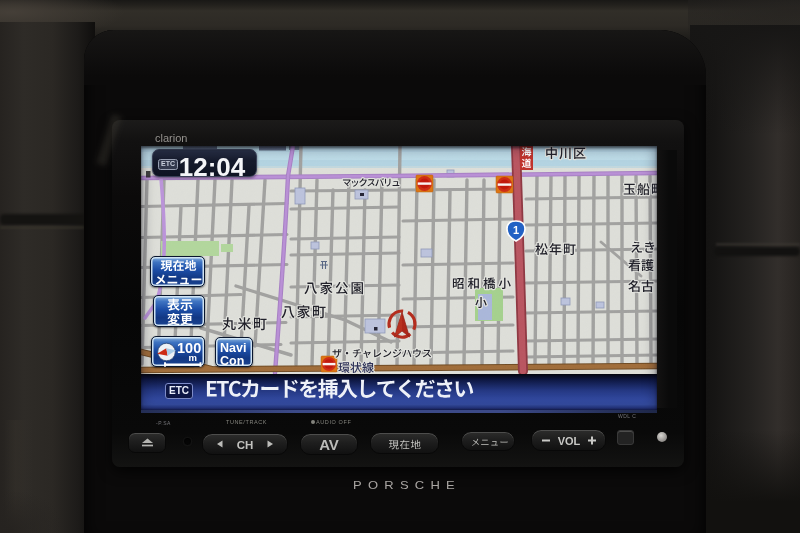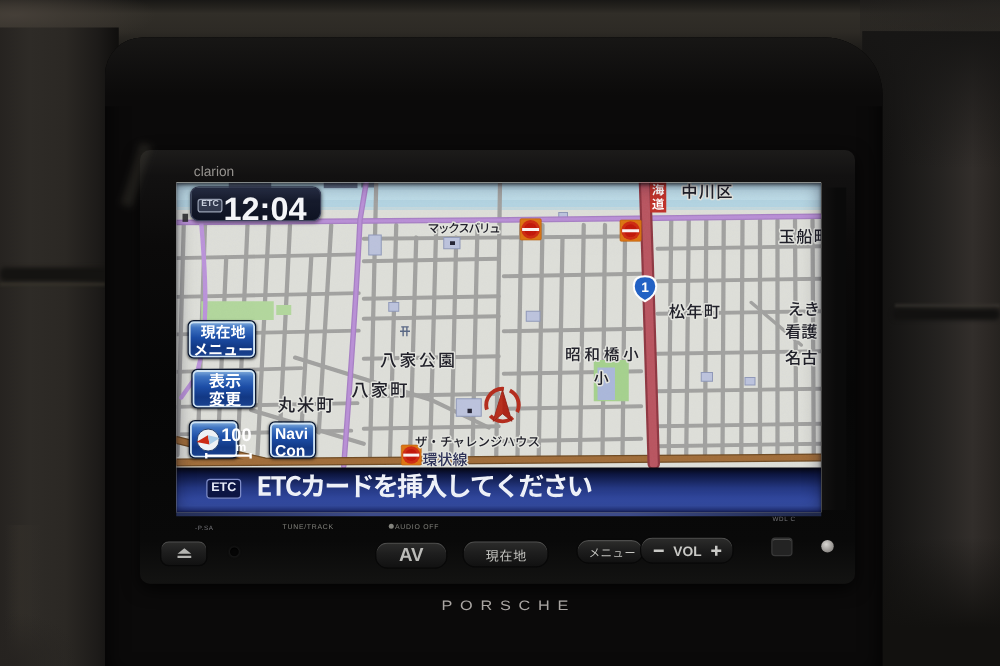--- a/index.html
+++ b/index.html
@@ -293,21 +293,21 @@
           <g transform="translate(13.0,13.5) scale(0.013000,-0.013000)" fill="#fff">
             <path transform="translate(0.0,0)" d="M123 23 159 -88C284 -61 454 -25 610 12L599 120L381 73V261C429 292 474 326 512 362C579 139 689 -14 901 -87C918 -54 953 -5 979 20C879 48 802 97 742 163C805 197 878 243 941 288L841 363C801 325 740 279 684 242C660 283 640 328 624 377H943V479H558V535H873V630H558V682H912V783H558V850H437V783H92V682H437V630H139V535H437V479H55V377H360C267 311 138 255 17 223C42 199 77 154 94 126C149 143 205 166 260 193V49Z"></path>
             <path transform="translate(1000.0,0)" d="M197 352C161 248 95 141 22 75C53 59 108 24 133 3C204 78 279 199 324 319ZM671 309C736 211 804 82 826 0L951 54C923 140 850 263 784 355ZM145 785V666H854V785ZM54 544V425H438V54C438 40 431 35 413 35C394 34 322 35 265 38C283 2 302 -53 308 -90C395 -90 461 -88 508 -69C555 -50 569 -16 569 51V425H948V544Z"></path>
           </g>
           <g transform="translate(13.0,28) scale(0.013000,-0.013000)" fill="#fff">
             <path transform="translate(0.0,0)" d="M716 570C773 510 841 428 869 374L969 435C937 489 866 567 809 623ZM185 619C159 560 100 490 37 450C60 434 98 403 120 381C189 430 256 510 297 589ZM438 850V763H57V653H369C368 575 352 475 228 402C255 384 296 347 315 322C256 267 172 217 58 179C83 161 118 119 133 90C191 114 242 139 287 168C315 134 346 104 381 77C277 45 156 26 28 16C49 -10 76 -62 85 -92C234 -75 376 -45 498 6C608 -46 743 -76 906 -89C921 -56 951 -4 976 24C844 30 729 47 632 76C710 127 775 191 820 272L742 323L721 319H464C477 335 490 351 502 368L396 389C470 473 481 572 481 653H572V475C572 465 569 462 557 462C545 462 506 462 471 463C485 433 500 389 504 358C565 358 611 359 645 375C681 392 688 421 688 472V653H946V763H562V850ZM378 225H642C606 186 559 154 506 127C454 154 411 186 378 225Z"></path>
             <path transform="translate(1000.0,0)" d="M147 639V225H254L162 188C192 143 227 106 265 75C209 50 135 31 39 16C65 -12 98 -63 112 -90C228 -67 317 -35 383 4C528 -60 712 -75 931 -79C938 -39 960 12 982 39C778 38 612 42 482 84C520 126 543 174 556 225H878V639H571V697H941V804H60V697H445V639ZM261 387H445V356L444 322H261ZM570 322 571 355V387H759V322ZM261 542H445V477H261ZM571 542H759V477H571ZM426 225C414 193 396 164 367 137C331 161 299 190 270 225Z"></path>
           </g>
         </svg>
       </div>
-  <div class="btn-blue" style="left:10px;top:190px;width:40px;height:31px;">
+  <div class="btn-blue" style="left:10px;top:190px;width:54px;height:31px;">
      <svg width="54" height="31" style="position:absolute;left:0;top:0;">
        <circle cx="14.5" cy="15" r="8.8" fill="#eef1f5" stroke="#2a4470" stroke-width="0.8"></circle>
        <g transform="rotate(-10 14.5 15)">
          <path d="M5,15 L15,11.2 L15,18.8 Z" fill="#cc2a14"></path>
          <path d="M24,15 L15,11.2 L15,18.8 Z" fill="#a9cce8"></path>
        </g>
        <text x="25" y="15.5" font-size="14.5" font-weight="bold" fill="#fff">100</text>
        <text x="36.5" y="24" font-size="9.5" font-weight="bold" fill="#fff">m</text>
        <path d="M13,27.5 L48.5,27.5 M13,25.3 L13,29.7 M48.5,25.3 L48.5,29.7" stroke="#fff" stroke-width="1.9"></path>
      </svg>
@@ -352,20 +352,26 @@
 <div class="abs" style="left:311px;top:419px;color:#83837d;font-size:5.5px;letter-spacing:0.6px;"><span style="display:inline-block;width:4px;height:4px;border-radius:50%;background:#83837d;margin-right:1px;"></span>AUDIO OFF</div>
 <div class="abs" style="left:618px;top:413px;color:#76767a;font-size:5px;letter-spacing:0.5px;">WDL C</div>
 
 <div class="pill" style="left:128px;top:432px;width:38px;height:21px;border-radius:7px;">
   <svg width="38" height="21">
         <path d="M13,10 L18.5,5.5 L24,10 Z" fill="#b4b4b1"></path>
         <path d="M13,12.5 L24,12.5" stroke="#b4b4b1" stroke-width="1.7"></path>
       </svg>
 </div>
 <div class="abs" style="left:184px;top:438px;width:7px;height:7px;border-radius:50%;background:#050505;box-shadow:inset 0 1px 1px #000, 0 0 2px #2e2e2e;"></div>
+<div class="pill" style="left:202px;top:433px;width:86px;height:22px;">
+  <svg width="84" height="20">
+        <path d="M14,10 L19.5,6.5 L19.5,13.5 Z" fill="#bdbdba"></path>
+        <path d="M70,10 L64.5,6.5 L64.5,13.5 Z" fill="#bdbdba"></path>
+  <text x="42" y="14.5" font-size="11.5" font-weight="bold" fill="#c2c2bf" text-anchor="middle">CH</text>
+      </svg></div>
 <div class="pill" style="left:300px;top:433px;width:58px;height:22px;font-size:15px;font-weight:bold;line-height:21px;">AV</div>
 <div class="pill" style="left:370px;top:432px;width:69px;height:22px;">
   <svg width="67" height="20" style="margin-top:0px;">
         <g transform="translate(17.5,4.5)">
           <g transform="translate(0,11) scale(0.010500,-0.010500)" fill="#c6c6c2">
             <path transform="translate(0.0,0)" d="M510 572H837V471H510ZM510 411H837V309H510ZM510 733H837V632H510ZM31 149 50 77C149 106 283 146 409 183L399 250L261 211V436H384V505H261V719H393V789H49V719H188V505H61V436H188V191ZM440 796V245H529C512 114 467 24 290 -25C305 -39 325 -68 333 -86C529 -26 584 85 603 245H702V21C702 -52 719 -73 791 -73C806 -73 874 -73 889 -73C949 -73 968 -41 975 82C955 87 925 99 910 110C908 8 903 -8 881 -8C866 -8 813 -8 802 -8C778 -8 774 -4 774 21V245H910V796Z"></path>
             <path transform="translate(1047.6,0)" d="M391 840C377 789 359 736 338 685H63V613H305C241 485 153 366 38 286C50 269 69 237 77 217C119 247 158 281 193 318V-76H268V407C315 471 356 541 390 613H939V685H421C439 730 455 776 469 821ZM598 561V368H373V298H598V14H333V-56H938V14H673V298H900V368H673V561Z"></path>
             <path transform="translate(2095.2,0)" d="M429 747V473L321 428L349 361L429 395V79C429 -30 462 -57 577 -57C603 -57 796 -57 824 -57C928 -57 953 -13 964 125C944 128 914 140 897 153C890 38 880 11 821 11C781 11 613 11 580 11C513 11 501 22 501 77V426L635 483V143H706V513L846 573C846 412 844 301 839 277C834 254 825 250 809 250C799 250 766 250 742 252C751 235 757 206 760 186C788 186 828 186 854 194C884 201 903 219 909 260C916 299 918 449 918 637L922 651L869 671L855 660L840 646L706 590V840H635V560L501 504V747ZM33 154 63 79C151 118 265 169 372 219L355 286L241 238V528H359V599H241V828H170V599H42V528H170V208C118 187 71 168 33 154Z"></path>
           </g>
         </g>
@@ -374,21 +380,21 @@
   <svg width="52" height="18">
         <g transform="translate(9,4.5)">
           <g transform="translate(0,9) scale(0.009000,-0.009000)" fill="#c6c6c2">
             <path transform="translate(0.0,0)" d="M281 611 229 548C325 488 437 406 511 346C412 225 289 114 114 32L183 -30C357 60 481 179 575 292C661 218 737 147 811 62L874 131C803 208 717 286 627 360C694 457 744 567 777 655C785 676 799 710 810 728L718 760C714 738 705 706 698 686C668 601 627 506 562 413C483 474 367 556 281 611Z"></path>
             <path transform="translate(1055.6,0)" d="M178 651V561C209 562 242 564 277 564C326 564 656 564 705 564C738 564 776 563 804 561V651C776 648 741 647 705 647C654 647 340 647 277 647C244 647 210 649 178 651ZM92 156V60C126 62 161 65 197 65C255 65 738 65 796 65C823 65 857 63 887 60V156C858 153 826 151 796 151C738 151 255 151 197 151C161 151 126 154 92 156Z"></path>
             <path transform="translate(2111.1,0)" d="M149 91V8C178 10 201 11 232 11C281 11 723 11 780 11C801 11 838 10 856 9V90C835 88 799 87 777 87H679C693 178 722 377 730 445C731 453 734 466 737 476L676 505C667 501 642 498 626 498C571 498 361 498 322 498C297 498 267 501 243 504V420C268 421 294 423 323 423C351 423 579 423 641 423C638 366 609 171 594 87H232C202 87 173 89 149 91Z"></path>
             <path transform="translate(3166.7,0)" d="M102 433V335C133 338 186 340 241 340C316 340 715 340 790 340C835 340 877 336 897 335V433C875 431 839 428 789 428C715 428 315 428 241 428C185 428 132 431 102 433Z"></path>
           </g>
         </g>
       </svg></div>
-<div class="pill" style="left:512px;top:429px;width:75px;height:22px;">
+<div class="pill" style="left:531px;top:429px;width:75px;height:22px;">
   <svg width="73" height="20">
         <path d="M10,10.5 L18,10.5" stroke="#c9c9c6" stroke-width="2"></path>
   <text x="37" y="14.5" font-size="11" font-weight="bold" fill="#c9c9c6" text-anchor="middle">VOL</text>
   <path d="M56,10.5 L64,10.5 M60,6.5 L60,14.5" stroke="#c9c9c6" stroke-width="2"></path>
       </svg></div>
 <div class="pill" style="left:617px;top:430px;width:17px;height:15px;border-radius:3px;background:#232323;border:1px solid #383838;"></div>
 <div class="abs" style="left:657px;top:432px;width:10px;height:10px;border-radius:50%;background:radial-gradient(circle at 40% 35%,#d8d6d2,#8e8b88 70%,#5a5855);"></div>
 
 <div class="abs" style="left:352px;top:479px;width:110px;text-align:center;color:#aaa6a3;font-size:11.5px;letter-spacing:5.5px;transform:scale(1.13,0.95);">PORSCHE</div>
 

